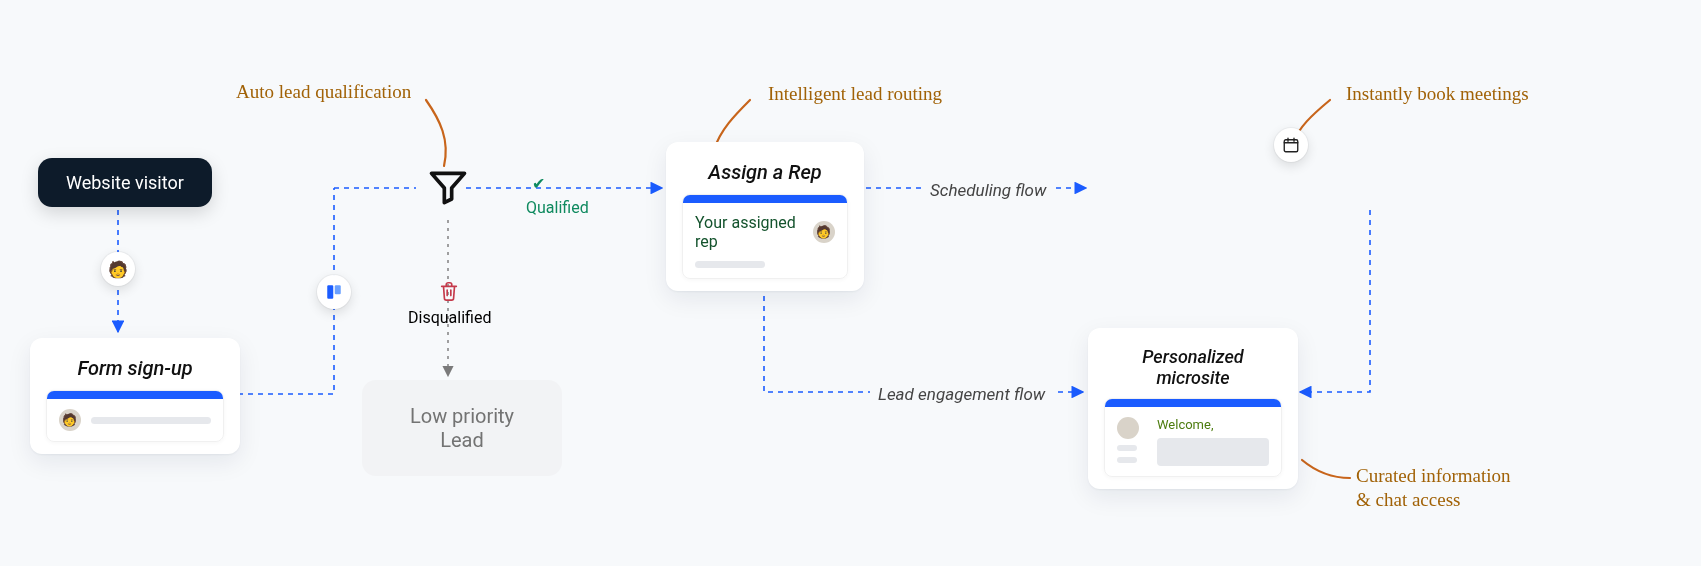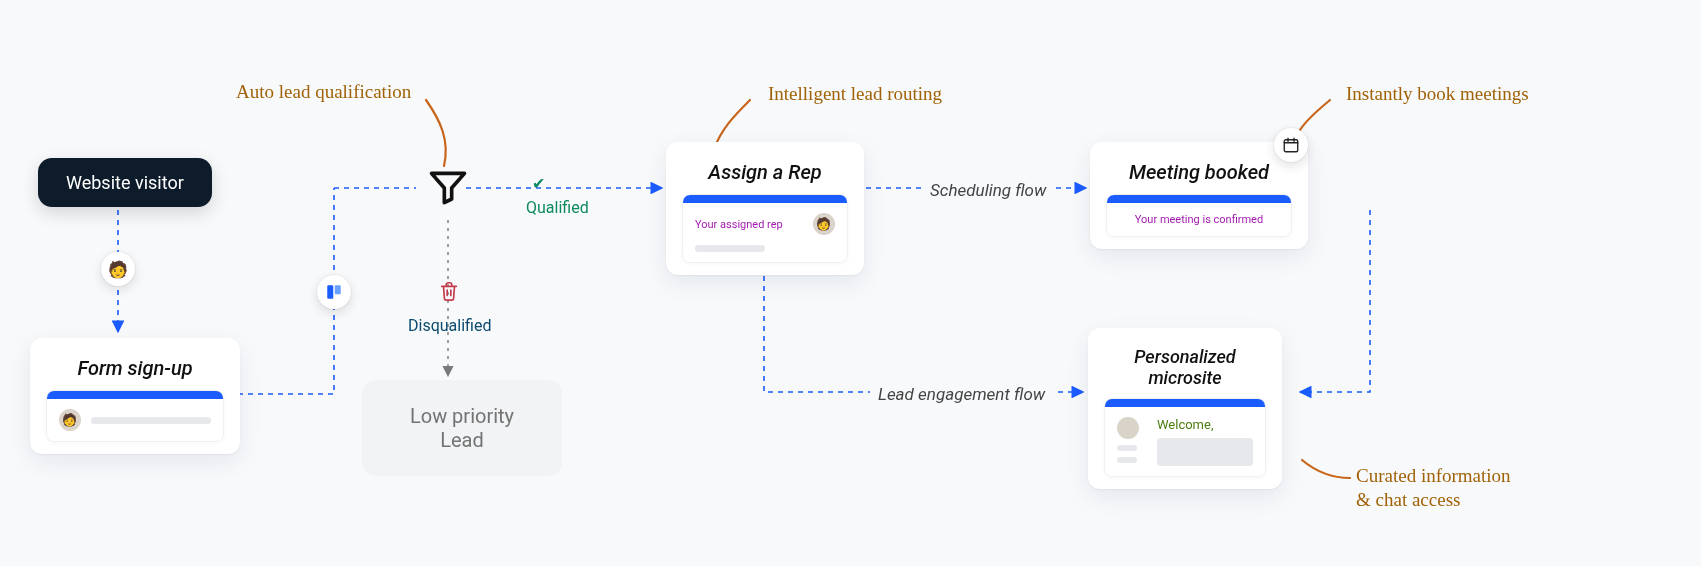--- a/index.html
+++ b/index.html
@@ -29,21 +29,21 @@
     font-size: 20px; color: #111; text-align: center; margin: 4px 0 10px 0; font-weight: 500; font-style: italic;
   }
   .miniwin {
     border: 1px solid rgba(0,0,0,.06); border-radius: 8px; overflow: hidden;
     box-shadow: 0 1px 4px rgba(0,0,0,.04);
   }
   .miniwin .bar { height: 8px; background: #1b5cff; }
   .miniwin .body { padding: 10px 12px; display: flex; align-items: center; gap: 10px; }
   .miniwin .avatar { width: 22px; height: 22px; border-radius: 50%; background: #d9d3c9; flex: none; display:flex; align-items:center; justify-content:center; font-size:12px; }
   .miniwin .line { height: 7px; border-radius: 4px; background: #e6e8ec; flex: 1; }
-  .miniwin .linetxt { font-size: 11px; color: #a21caf; }
+  .miniwin .linetxt { font-size: 16px; color: #14532d; }
   .miniwin .avatar.right { margin-left: auto; }
 
   
   .soft {
     position:absolute; background:#f2f3f5; color:#737373; font-size:20px;
     border-radius: 14px; padding: 24px 28px; text-align:center;
   }
 
   
   .circle {
@@ -57,21 +57,21 @@
     position:absolute; color:#a16207; font-size:19px;
     font-family: "Segoe Script", "Comic Sans MS", "Bradley Hand", cursive;
     line-height: 1.25;
   }
 
   
   .pathlabel {
     position:absolute; background:#f7f9fb; padding:2px 8px; font-size:17px; color:#444;font-style:italic;
   }
   .status-ok { position:absolute; color:#0f8a5f; font-size:16px; }
-  .status-bad { position:absolute; color:#0c4a6e; font-size:16px;margin-top:8px; }
+  .status-bad { position:absolute; color:#000000; font-size:16px; }
 
   
   .funnel { position:absolute; width:44px; height:44px; }
 
   
   .micro {
     border: 1px solid rgba(0,0,0,.06); border-radius: 8px; overflow:hidden;
     box-shadow: 0 1px 4px rgba(0,0,0,.04);
   }
   .micro .bar { height:8px; background:#1b5cff; }
@@ -180,40 +180,31 @@
         <div class="avatar right">🧑</div>
       </div>
       <div class="body" style="padding-top:0;">
         <div class="line" style="max-width:70px;"></div>
       </div>
     </div>
   </div>
 
   <div class="pathlabel" style="left:922px; top:178px;">Scheduling flow</div>
 
-  <div class="card" style="left:1090px; top:142px; width:218px;">
-    <div class="title">Meeting booked</div>
-    <div class="miniwin">
-      <div class="bar"></div>
-      <div class="body">
-        <span class="linetxt" style="margin:0 auto;">Your meeting is confirmed</span>
-      </div>
-    </div>
-  </div>
 
   <div class="circle" style="left:1274px; top:128px;">
     <svg width="18" height="18" viewBox="0 0 24 24">
       <rect x="3" y="5" width="18" height="16" rx="2" fill="none" stroke="#222" stroke-width="1.8"></rect>
       <path d="M3 9h18M8 3v4M16 3v4" stroke="#222" stroke-width="1.8" stroke-linecap="round"></path>
     </svg>
   </div>
 
   <div class="pathlabel" style="left:870px; top:382px;">Lead engagement flow</div>
 
-  <div class="card" style="left:1088px; top:328px; width:194px;">
+  <div class="card" style="left:1088px; top:328px; width:210px;">
     <div class="title" style="font-size:18px;">Personalized microsite</div>
     <div class="micro">
       <div class="bar"></div>
       <div class="body">
         <div class="left">
           <div class="av"></div>
           <div class="l"></div>
           <div class="l"></div>
         </div>
         <div class="right">

